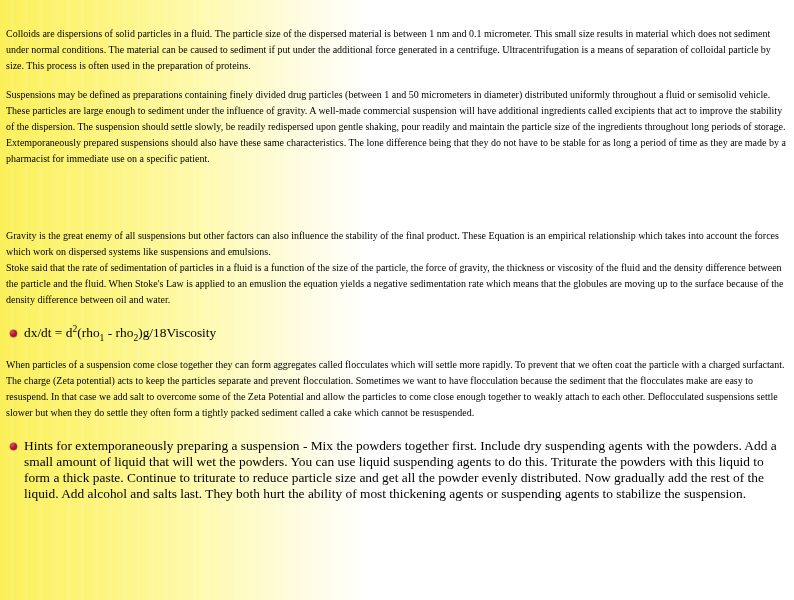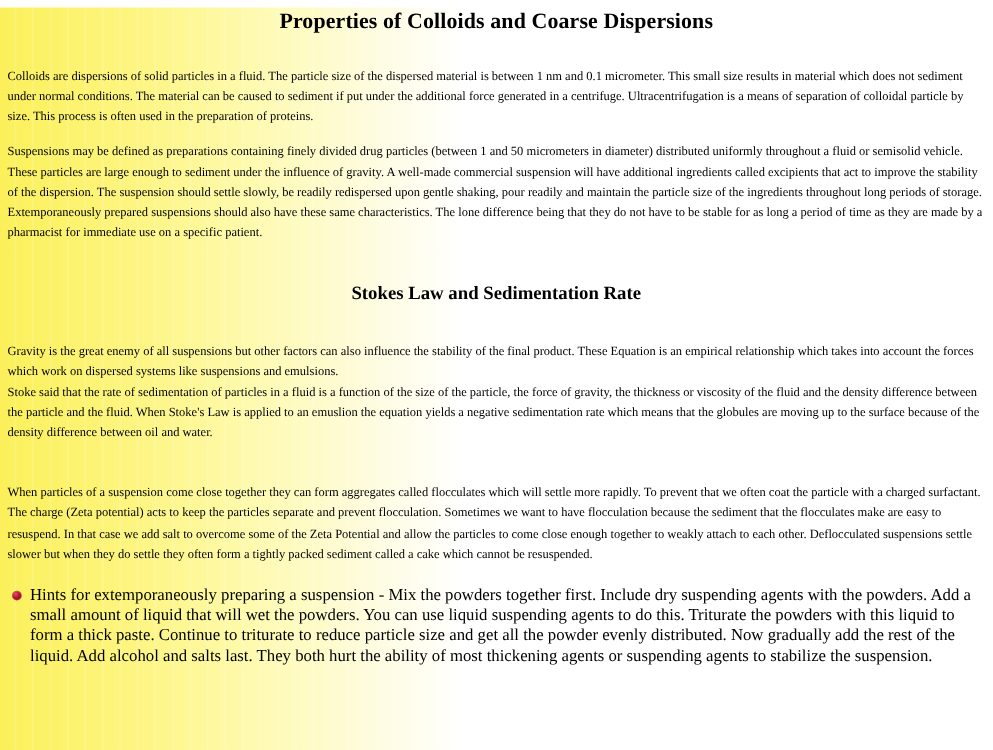--- a/index.html
+++ b/index.html
@@ -116,42 +116,43 @@
   }
 </style>
 </head>
 <body>
 
 <div id="page">
   <div id="texture"></div>
 
   <div id="content">
 
-    <h1 class="doc-title">Properties of Colloids and Coarse Dispersions</h1>
 
     <div class="spacer-xl"></div>
 
     <p class="body-text">Colloids are dispersions of solid particles in a fluid. The particle size of the dispersed material is between 1 nm and 0.1 micrometer. This small size results in material which does not sediment under normal conditions. The material can be caused to sediment if put under the additional force generated in a centrifuge. Ultracentrifugation is a means of separation of colloidal particle by size. This process is often used in the preparation of proteins.</p>
 
     <div class="spacer-s"></div>
 
     <p class="body-text">Suspensions may be defined as preparations containing finely divided drug particles (between 1 and 50 micrometers in diameter) distributed uniformly throughout a fluid or semisolid vehicle. These particles are large enough to sediment under the influence of gravity. A well-made commercial suspension will have additional ingredients called excipients that act to improve the stability of the dispersion. The suspension should settle slowly, be readily redispersed upon gentle shaking, pour readily and maintain the particle size of the ingredients throughout long periods of storage. Extemporaneously prepared suspensions should also have these same characteristics. The lone difference being that they do not have to be stable for as long a period of time as they are made by a pharmacist for immediate use on a specific patient.</p>
 
     <div class="spacer-xxl"></div>
 
-    <h2 class="section-title">Stokes Law and Sedimentation Rate</h2>
 
     <div class="spacer-xxl"></div>
 
     <p class="body-text">Gravity is the great enemy of all suspensions but other factors can also influence the stability of the final product. These Equation is an empirical relationship which takes into account the forces which work on dispersed systems like suspensions and emulsions.</p>
 
     <p class="body-text">Stoke said that the rate of sedimentation of particles in a fluid is a function of the size of the particle, the force of gravity, the thickness or viscosity of the fluid and the density difference between the particle and the fluid. When Stoke's Law is applied to an emuslion the equation yields a negative sedimentation rate which means that the globules are moving up to the surface because of the density difference between oil and water.</p>
 
     <div class="spacer-m"></div>
 
+    <div class="bullet-item formula">
+      <span class="bullet-marker"></span><span>dx/dt = d</span><span class="sup">2</span><span>(rho</span><span class="sub">1</span><span> - rho</span><span class="sub">2</span><span>)g/18Viscosity</span>
+    </div>
 
     <div class="spacer-m"></div>
 
     <p class="body-text">When particles of a suspension come close together they can form aggregates called flocculates which will settle more rapidly. To prevent that we often coat the particle with a charged surfactant. The charge (Zeta potential) acts to keep the particles separate and prevent flocculation. Sometimes we want to have flocculation because the sediment that the flocculates make are easy to resuspend. In that case we add salt to overcome some of the Zeta Potential and allow the particles to come close enough together to weakly attach to each other. Deflocculated suspensions settle slower but when they do settle they often form a tightly packed sediment called a cake which cannot be resuspended.</p>
 
     <div class="spacer-m"></div>
 
     <div class="bullet-item">
       <span class="bullet-marker"></span><span>Hints for extemporaneously preparing a suspension - Mix the powders together first. Include dry suspending agents with the powders. Add a small amount of liquid that will wet the powders. You can use liquid suspending agents to do this. Triturate the powders with this liquid to form a thick paste. Continue to triturate to reduce particle size and get all the powder evenly distributed. Now gradually add the rest of the liquid. Add alcohol and salts last. They both hurt the ability of most thickening agents or suspending agents to stabilize the suspension.</span>
     </div>

